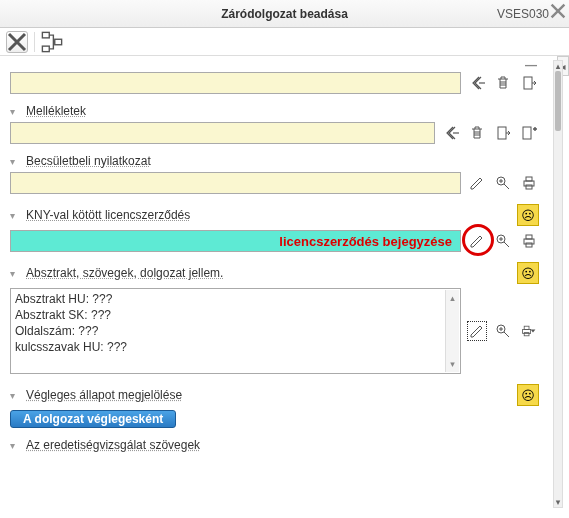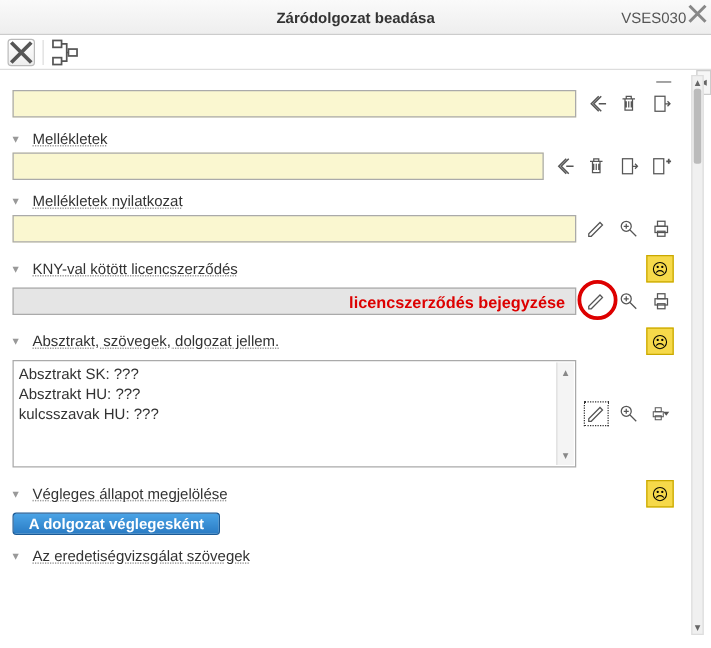--- a/index.html
+++ b/index.html
@@ -159,21 +159,21 @@
     border-radius: 3px;
     padding: 1px 12px;
     font-size: 12px;
     font-weight: bold;
     display: inline-block;
   }
   .licence-field {
     flex: 1;
     height: 22px;
     border: 1px solid #aaa;
-    background: #e5e5e5;
+    background: #5eead4;
     position: relative;
   }
   .licence-label {
     position: absolute;
     right: 8px;
     top: 3px;
     color: #d00;
     font-weight: bold;
     font-size: 13px;
   }
@@ -287,21 +287,21 @@
       <div class="iconbtn">
         <svg viewBox="0 0 16 16">
             <rect x="2" y="2" width="8" height="12" fill="none" stroke="#555"></rect>
             <path d="M12 4 H16 M14 2 V6" stroke="#555" stroke-width="1.4"></path>
           </svg>
       </div>
     </div>
 
     <div class="section-heading">
       <span class="caret">▾</span>
-      <span class="section-title">Mellékletek nyilatkozat</span>
+      <span class="section-title">Becsületbeli nyilatkozat</span>
     </div>
     <div class="row">
       <div class="field"></div>
       <div class="iconbtn">
         <svg viewBox="0 0 16 16">
             <path d="M2 14 L4 14 L13 5 L11 3 L2 12 Z M11 3 L13 5" stroke="#555" fill="none"></path>
           </svg>
       </div>
       <div class="iconbtn">
         <svg viewBox="0 0 16 16">
@@ -352,22 +352,23 @@
 
     <div class="section-heading">
       <span class="caret">▾</span>
       <span class="section-title">Absztrakt, szövegek, dolgozat jellem.</span>
       <div class="righttools">
         <div class="sad">☹</div>
       </div>
     </div>
     <div class="row">
       <div class="textarea-box">
+        <div>Absztrakt HU: ???</div>
         <div>Absztrakt SK: ???</div>
-        <div>Absztrakt HU: ???</div>
+        <div>Oldalszám: ???</div>
         <div>kulcsszavak HU: ???</div>
         <div class="inner-scroll">
           <div class="ar up">▴</div>
             <div class="ar down">▾</div>
         </div>
       </div>
       <div class="inline-tools">
         <div>
           <div class="iconbtn boxed" style="border:1px dotted #333;">
             <svg viewBox="0 0 16 16">

